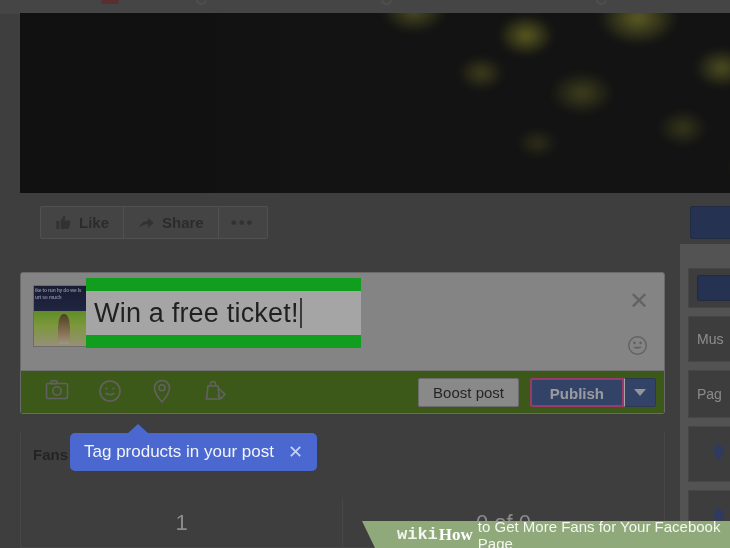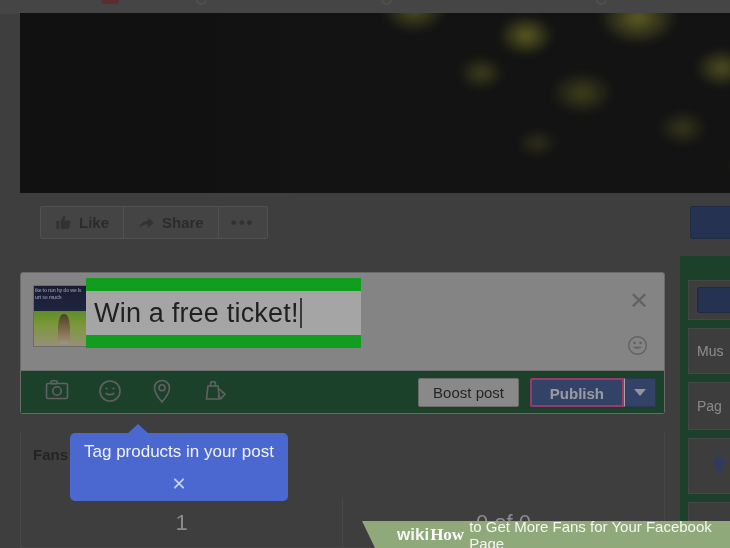--- a/index.html
+++ b/index.html
@@ -135,21 +135,21 @@
     width:20px; height:20px; color:#8d8d8d; font-size:24px;
     line-height:18px; font-weight:300; text-align:center;
   }
   .smiley-pick {
     position:absolute; right:16px; top:62px;
     width:21px; height:21px;
   }
 
   .composer-foot {
     position:absolute; left:0; bottom:0; width:100%; height:43px;
-    border-top:1px solid #a8a8a8; background:#14532d;
+    border-top:1px solid #a8a8a8; background:#4d7c0f;
   }
   .foot-icons { position:absolute; left:24px; top:8px; display:flex; gap:29px; }
   .foot-icons .fi { width:24px; height:26px; }
 
   .boost-btn {
     position:absolute; right:145px; top:7px;
     padding:0 14px; height:29px; line-height:27px;
     background:#cfcfcf; border:1px solid #9d9d9d; border-radius:2px;
     font-size:15px; color:#1f1f1f;
   }
@@ -188,35 +188,35 @@
   .stat-cell {
     flex:1; display:flex; align-items:center; justify-content:center;
     font-size:22px; color:#d2d2d2;
   }
   .stat-cell + .stat-cell { border-left:1px solid #5f5f5f; }
 
   
   .tooltip {
     position:absolute; left:70px; top:433px;
     background:#4a68cf; border-radius:5px;
-    padding:9px 14px; display:flex; align-items:center; gap:14px;flex-direction:column;
+    padding:9px 14px; display:flex; align-items:center; gap:14px;
   }
   .tooltip .tip-txt { font-size:17px; color:#f2f4fb; white-space:nowrap; }
   .tooltip .tip-x { font-size:18px; color:#c5cfee; line-height:16px; }
   .tooltip .arrow {
     position:absolute; left:57px; top:-9px;
     width:0; height:0;
     border-left:11px solid transparent; border-right:11px solid transparent;
     border-bottom:10px solid #4a68cf;
   }
 
   
   .rside {
-    position:absolute; left:680px; top:256px; width:50px; height:292px;
-    background:#14532d;
+    position:absolute; left:680px; top:244px; width:50px; height:292px;
+    background:#737373;
   }
   .rcard {
     position:absolute; left:8px; background:#4c4c4c;
     border:1px solid #5c5c5c; border-left:1px solid #5c5c5c;
     width:62px;
   }
   .rcard.c1 { top:24px; height:40px; display:flex; align-items:center; padding-left:8px; }
   .rcard.c2 { top:72px; height:46px; display:flex; align-items:center; padding-left:8px; }
   .rcard.c3 { top:126px; height:48px; display:flex; align-items:center; padding-left:8px; }
   .rcard.c4 { top:182px; height:56px; }
@@ -233,21 +233,21 @@
   .wm {
     position:absolute; left:375px; bottom:0; height:27px;
     background:#8fa97a; display:flex; align-items:center;
     padding-left:22px; padding-right:8px; width:355px;
   }
   .wm::before {
     content:""; position:absolute; left:-13px; top:0;
     width:0; height:0; border-top:27px solid #8fa97a;
     border-left:13px solid transparent;
   }
-  .wm .wm-wiki { font-family:Liberation Sans, sans-serif; font-weight:bold; font-size:17px; color:#f3f6ef; }
+  .wm .wm-wiki { font-family:Liberation Mono, monospace; font-weight:bold; font-size:17px; color:#f3f6ef; }
   .wm .wm-how  { font-family:"Liberation Serif", serif; font-weight:bold; font-size:17px; color:#ffffff; margin-left:1px;}
   .wm .wm-rest { font-size:15px; color:#f4f7ef; margin-left:5px; }
 
   
   .veil {
     position:absolute; left:0; top:0; width:730px; height:548px;
     background:rgba(40,40,40,.42); pointer-events:none;
   }
 </style>
 </head>

